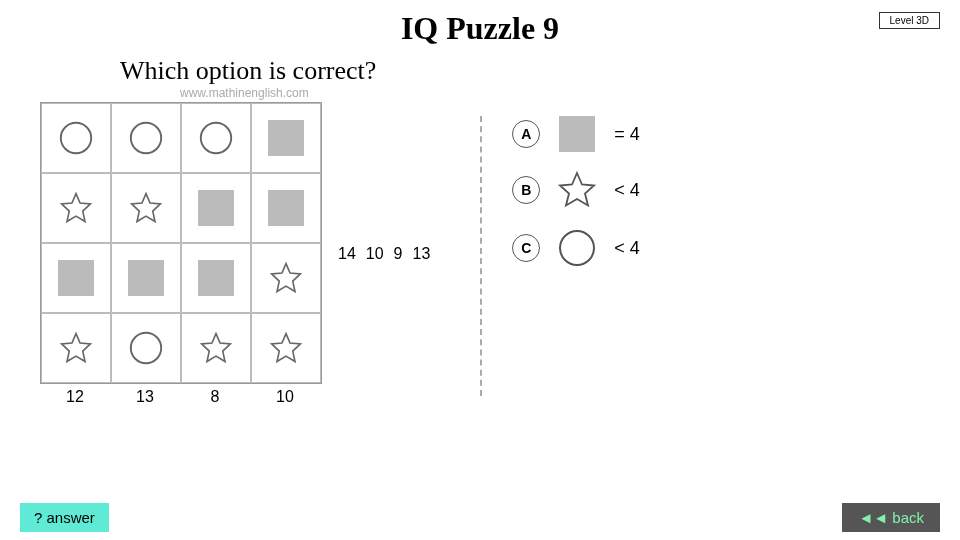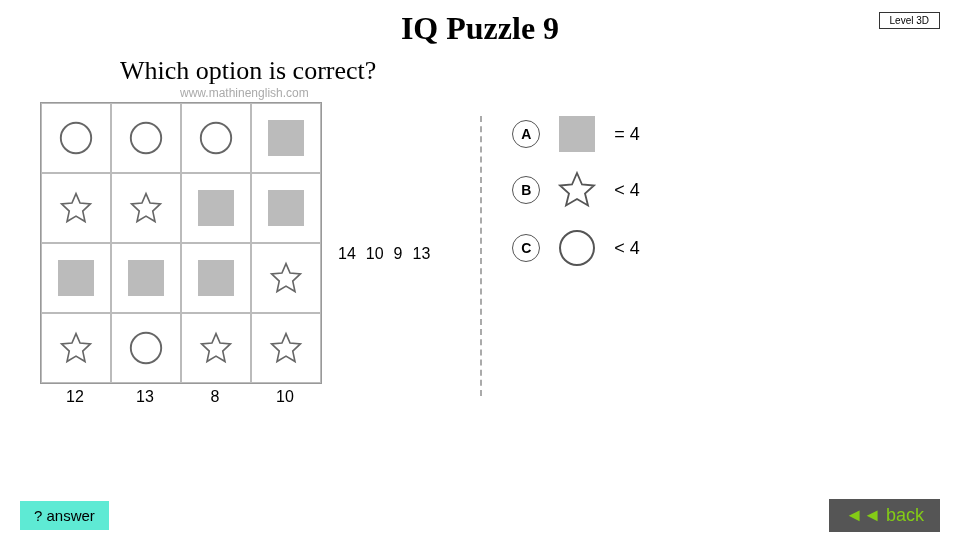--- a/index.html
+++ b/index.html
@@ -203,24 +203,24 @@
       font-family: Arial, sans-serif;
     }
 
     #nav-buttons {
       display: flex;
       gap: 8px;
     }
 
     .nav-btn {
       background: #555;
-      color: #84cc16;
+      color: #86efac;
       border: none;
       padding: 6px 16px;
-      font-size: 18px;
+      font-size: 15px;
       cursor: pointer;
       font-family: Arial, sans-serif;
     }
   </style>
 </head>
 <body>
 
 <div id="header">
   <div id="title">IQ Puzzle 9</div>
   <div id="level-badge">Level 3D</div>

